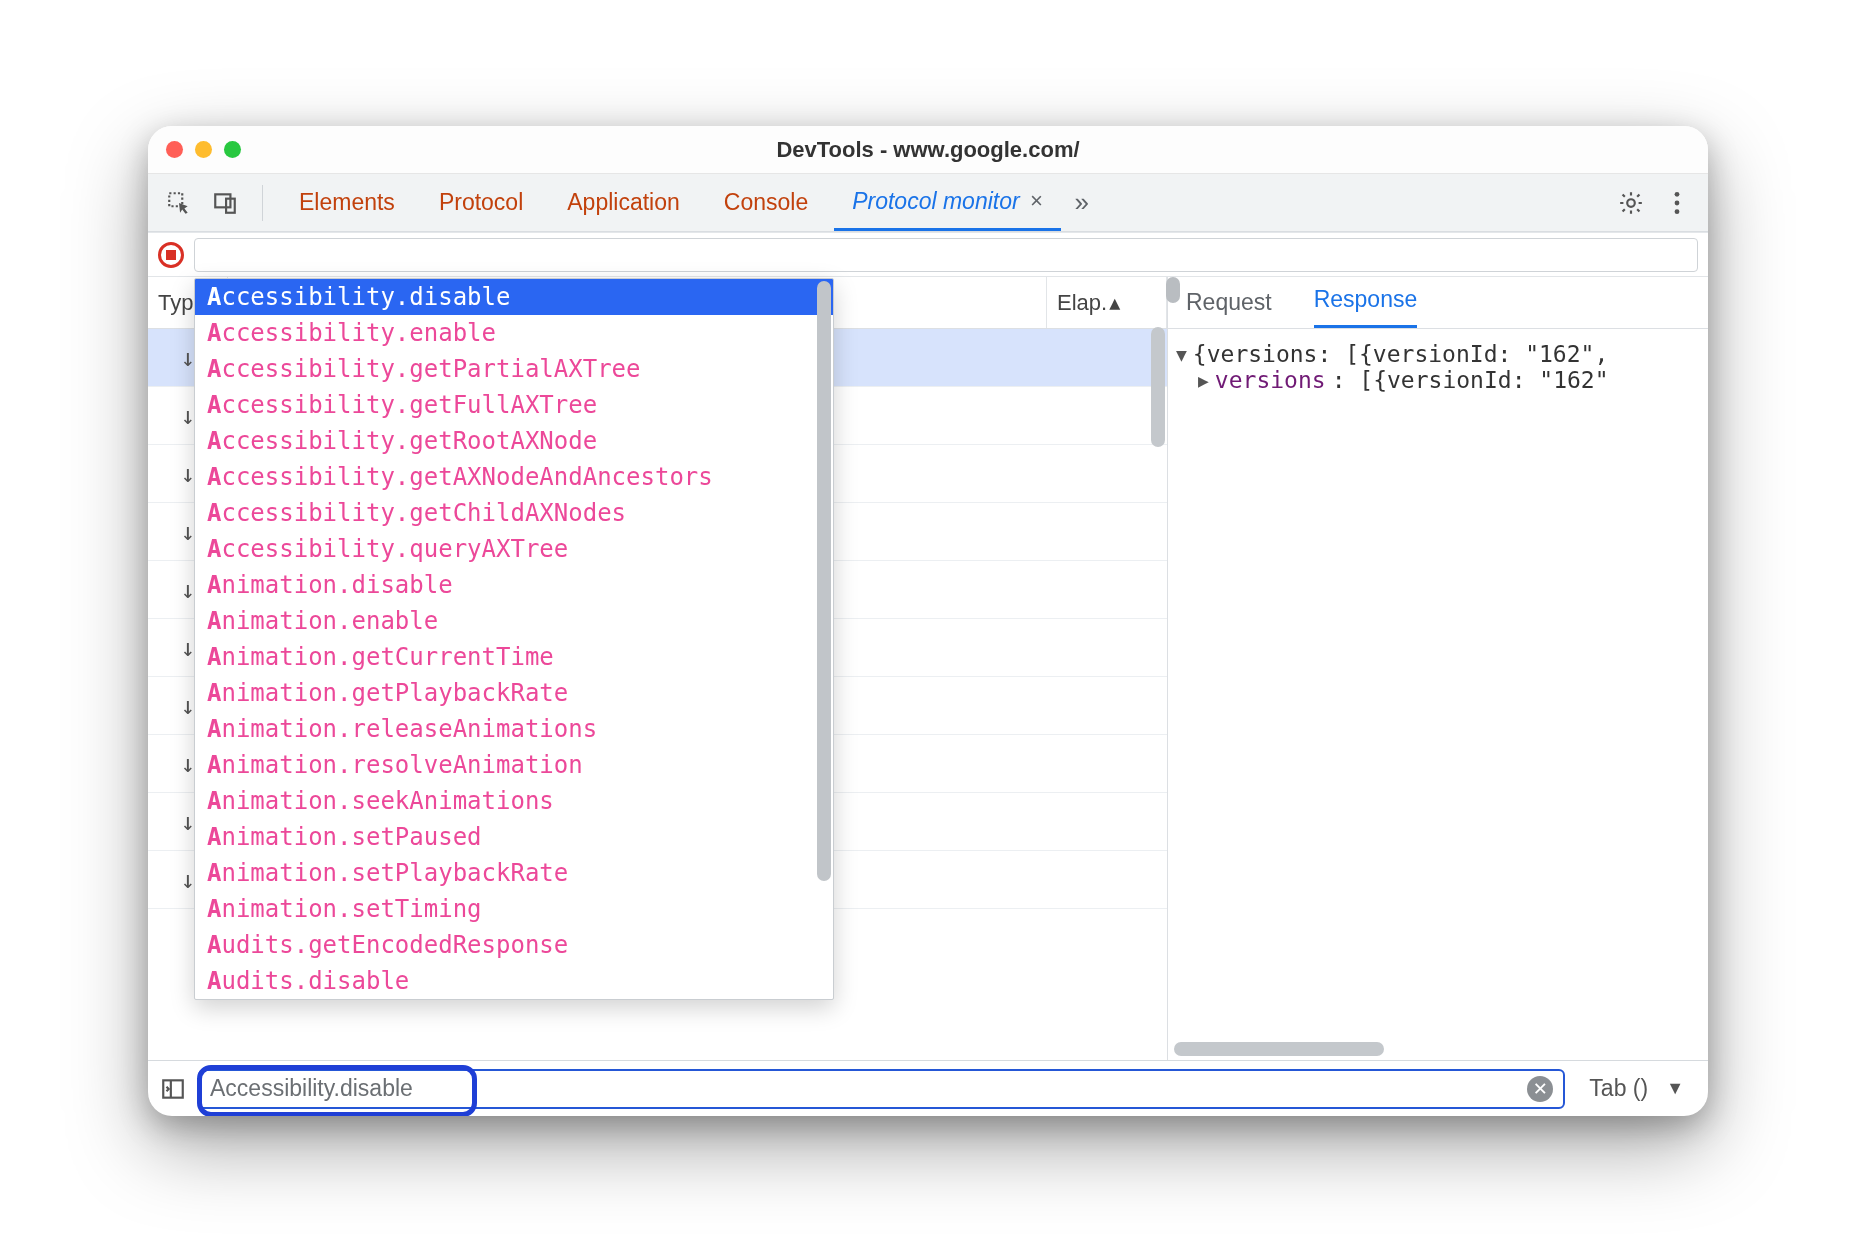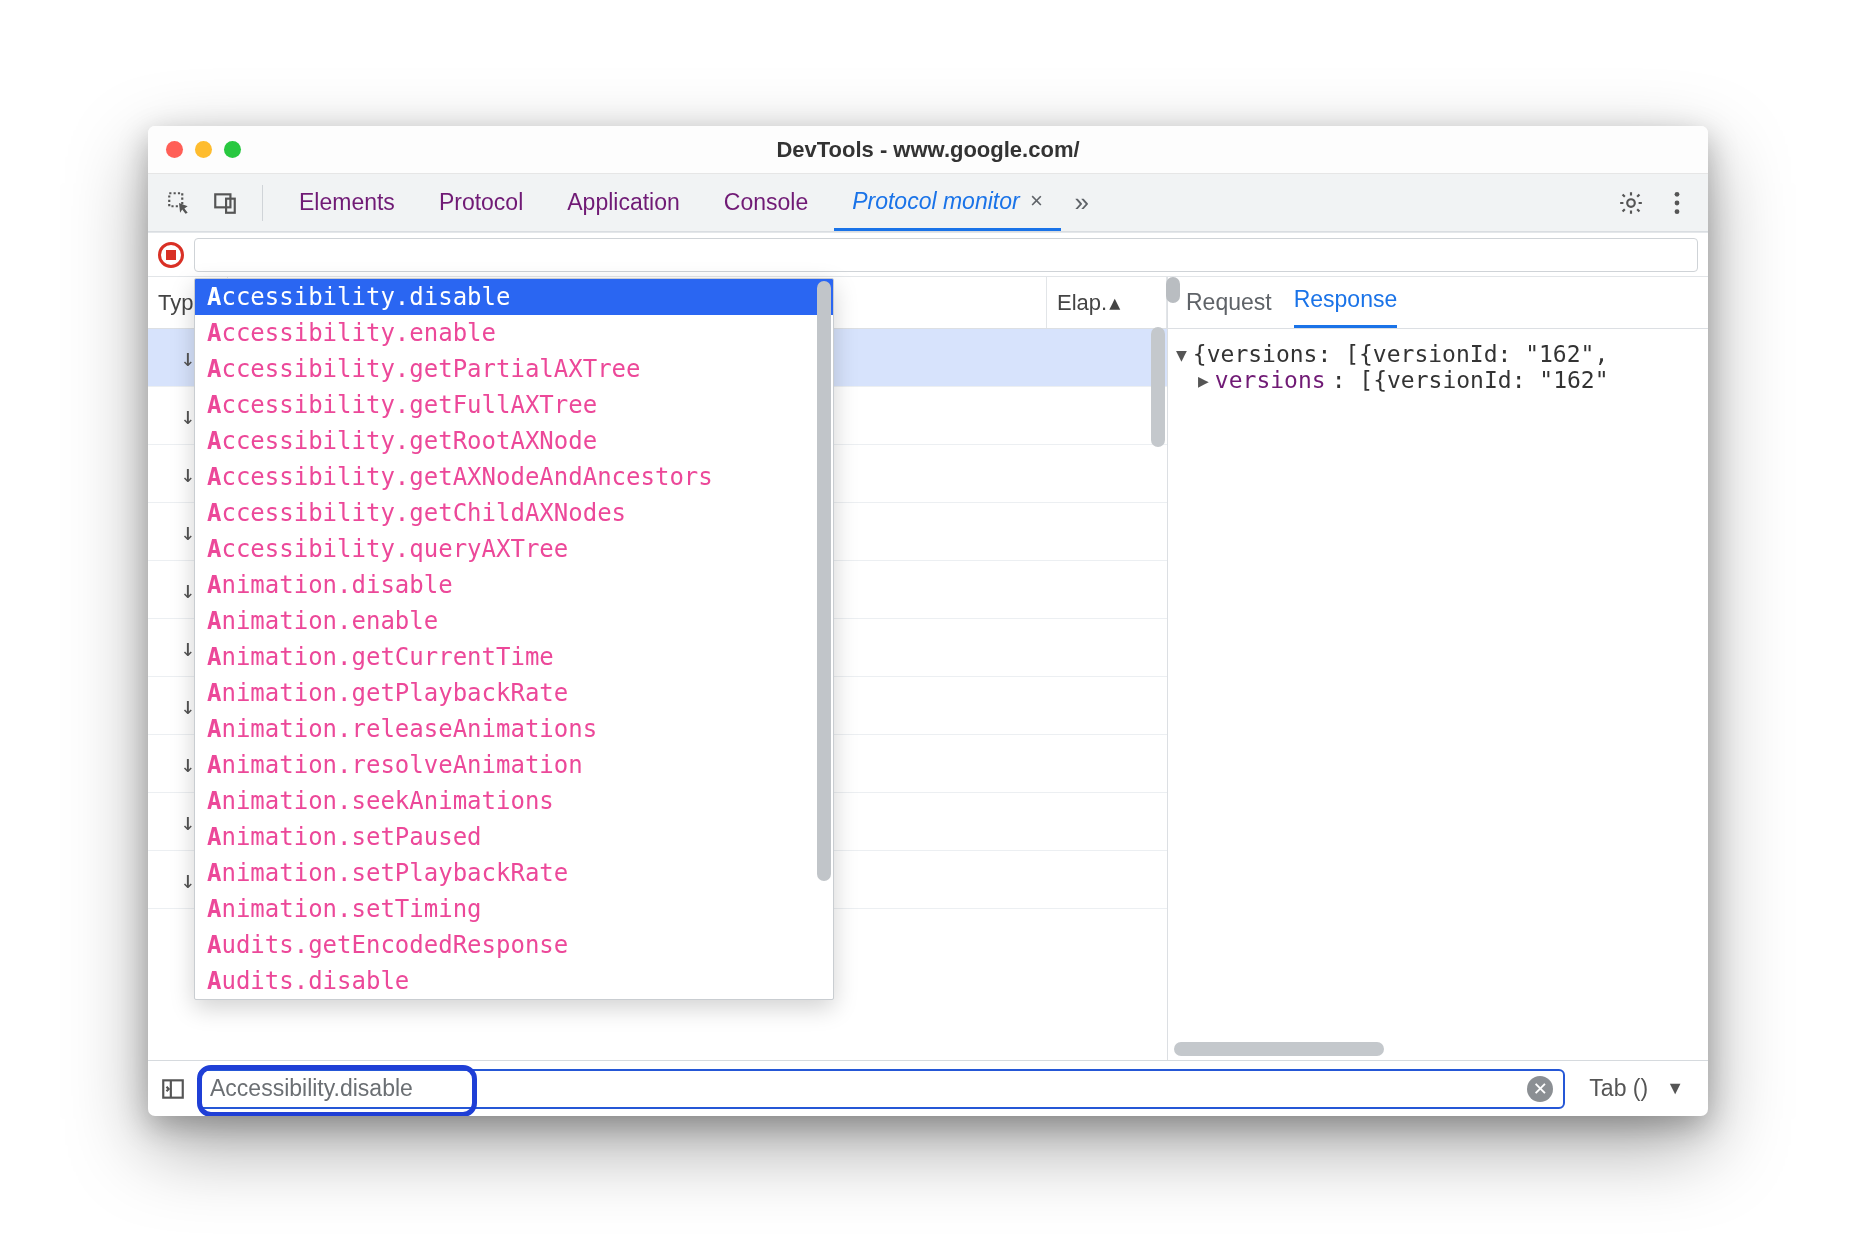--- a/index.html
+++ b/index.html
@@ -9,21 +9,21 @@
     width: 1856px;
     height: 1242px;
     display: flex;
     align-items: center;
     justify-content: center;
   }
   .window {
     width: 1560px;
     height: 990px;
     background: #fff;
-    border-radius: 7px;
+    border-radius: 24px;
     box-shadow: 0 30px 80px rgba(0,0,0,.35), 0 10px 30px rgba(0,0,0,.25);
     overflow: hidden;
     display: flex;
     flex-direction: column;
     position: relative;
   }
   .titlebar {
     height: 48px;
     background: #fdfdfd;
     border-bottom: 1px solid #e6e6e6;
@@ -41,21 +41,21 @@
     border-bottom: 1px solid #d9dde1;
     display:flex; align-items:center; padding:0 12px; gap:8px;
   }
   .tool-icon {
     width:38px; height:38px; display:flex; align-items:center; justify-content:center;
     color:#555; border-radius:4px;
   }
   .toolbar-divider{width:1px;height:36px;background:#d0d4d8;margin:0 10px;}
   .tab {
     padding: 0 18px; height:100%; display:flex; align-items:center; gap:10px;
-    font-size:23px; color:#701a75; cursor:pointer;
+    font-size:23px; color:#c2410c; cursor:pointer;
   }
   .tab.active{ color:#1a73e8; border-bottom:3px solid #1a73e8;font-style:italic; }
   .tab .close{ font-size:22px; color:#5f6368; }
   .chevrons{ font-size:26px; color:#5f6368; margin-left:6px; }
   .toolbar-spacer{flex:1;}
   .content {
     flex:1; display:flex; position:relative; overflow:hidden;
     border-top:1px solid #e4e7ea;
   }
   
@@ -111,21 +111,21 @@
     z-index:50;
     font-family: ui-monospace,Menlo,monospace; font-size:24px;
     max-height: 750px; overflow:hidden;
   }
   .dropdown-scroll{ position:absolute; right:2px; top:2px; width:14px; height:600px; background:#c1c5c9; border-radius:8px;}
   .dd-item{ padding:4px 12px; white-space:nowrap; color:#ec4899;}
   .dd-item.sel{ background:#2a66f2; color:#fff;}
   .dd-item b{ font-weight:700;}
   
   .rtabs{
-    height:52px; display:flex; align-items:flex-end; gap:22px; padding:0 18px;
+    height:52px; display:flex; align-items:flex-end; gap:42px; padding:0 18px;
     border-bottom:1px solid #dcdfe3; font-size:23px;
   }
   .rtab{ padding-bottom:12px; color:#5f6368; cursor:pointer;}
   .rtab.active{ color:#1a73e8; border-bottom:3px solid #1a73e8;}
   .rbody{
     flex:1; font-family: ui-monospace,Menlo,monospace; font-size:23px; padding:12px 8px; color:#333;
     position:relative;
   }
   .tree-row{ display:flex; align-items:center; gap:6px; white-space:nowrap; overflow:hidden;}
   .caret{ font-size:18px; color:#555;}

